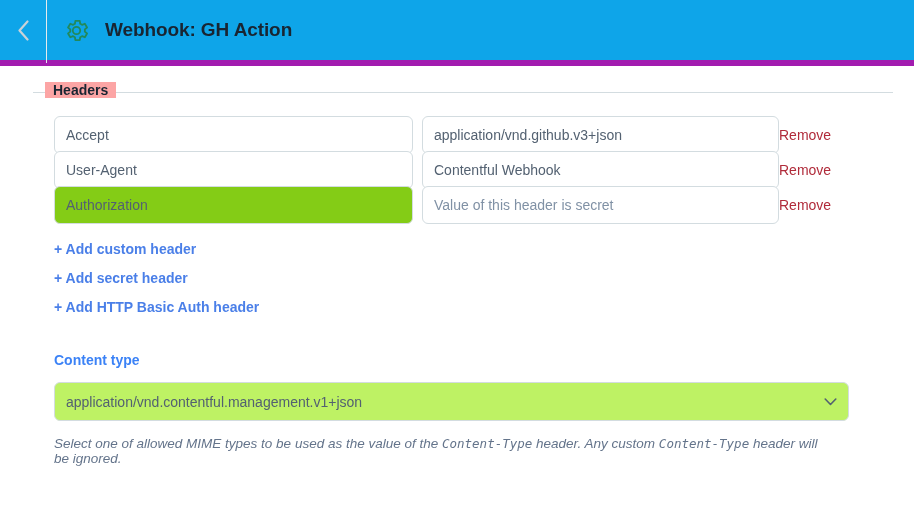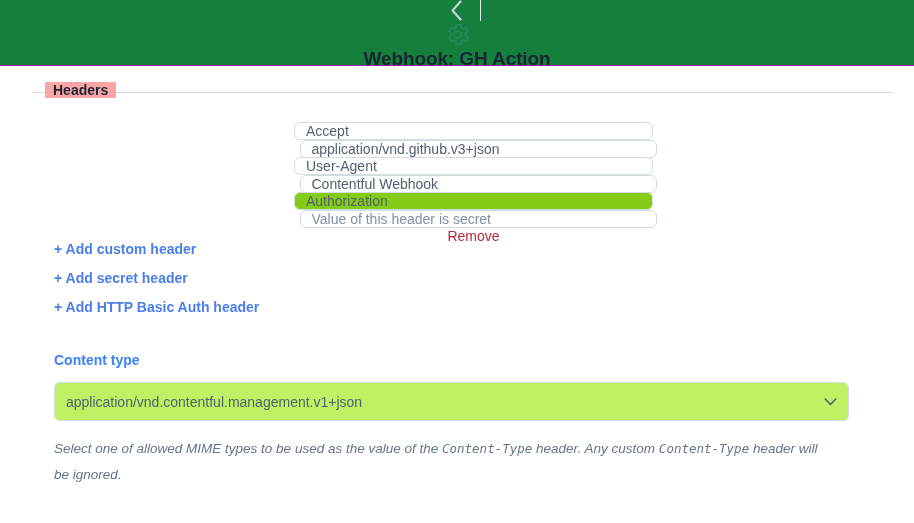--- a/index.html
+++ b/index.html
@@ -12,26 +12,25 @@
     background: #ffffff;
     font-family: "Liberation Sans", sans-serif;
     color: #2a3039;
     overflow: hidden;
   }
 
   
   .topbar {
     position: relative;
     height: 66px;
-    background: #15803d;
-    border-bottom: 1px solid #a21caf;
-    display: flex;
-    align-items: center;
-    box-sizing: border-box;
-    flex-direction: column;
+    background: #0ea5e9;
+    border-bottom: 6px solid #a21caf;
+    display: flex;
+    align-items: center;
+    box-sizing: border-box;
   }
   .back-btn {
     width: 47px;
     height: 65px;
     display: flex;
     align-items: center;
     justify-content: center;
     border-right: 1px solid #e5ebed;
     box-sizing: border-box;
     cursor: pointer;
@@ -81,21 +80,20 @@
 
   .rows {
     padding-top: 29px;
     padding-left: 21px;
   }
   .hrow {
     display: flex;
     align-items: center;
     height: 26px;
     margin-bottom: 9px;
-    flex-direction: column;
   }
   .fld {
     height: 38px;
     box-sizing: border-box;
     border: 1px solid #d3dce0;
     border-radius: 6px;
     background: #ffffff;
     font-family: "Liberation Sans", sans-serif;
     font-size: 14px;
     color: #536171;
@@ -173,21 +171,21 @@
     pointer-events: none;
   }
   .chev svg { display: block; }
 
   .help-text {
     margin-top: 15px;
     width: 780px;
     font-size: 13.5px;
     font-style: italic;
     color: #64748b;
-    line-height: 26px;
+    line-height: 15px;
   }
   .mono {
     font-family: "DejaVu Sans Mono", monospace;
     font-style: italic;
     font-size: 12.5px;
   }
 </style>
 </head>
 <body>
 

